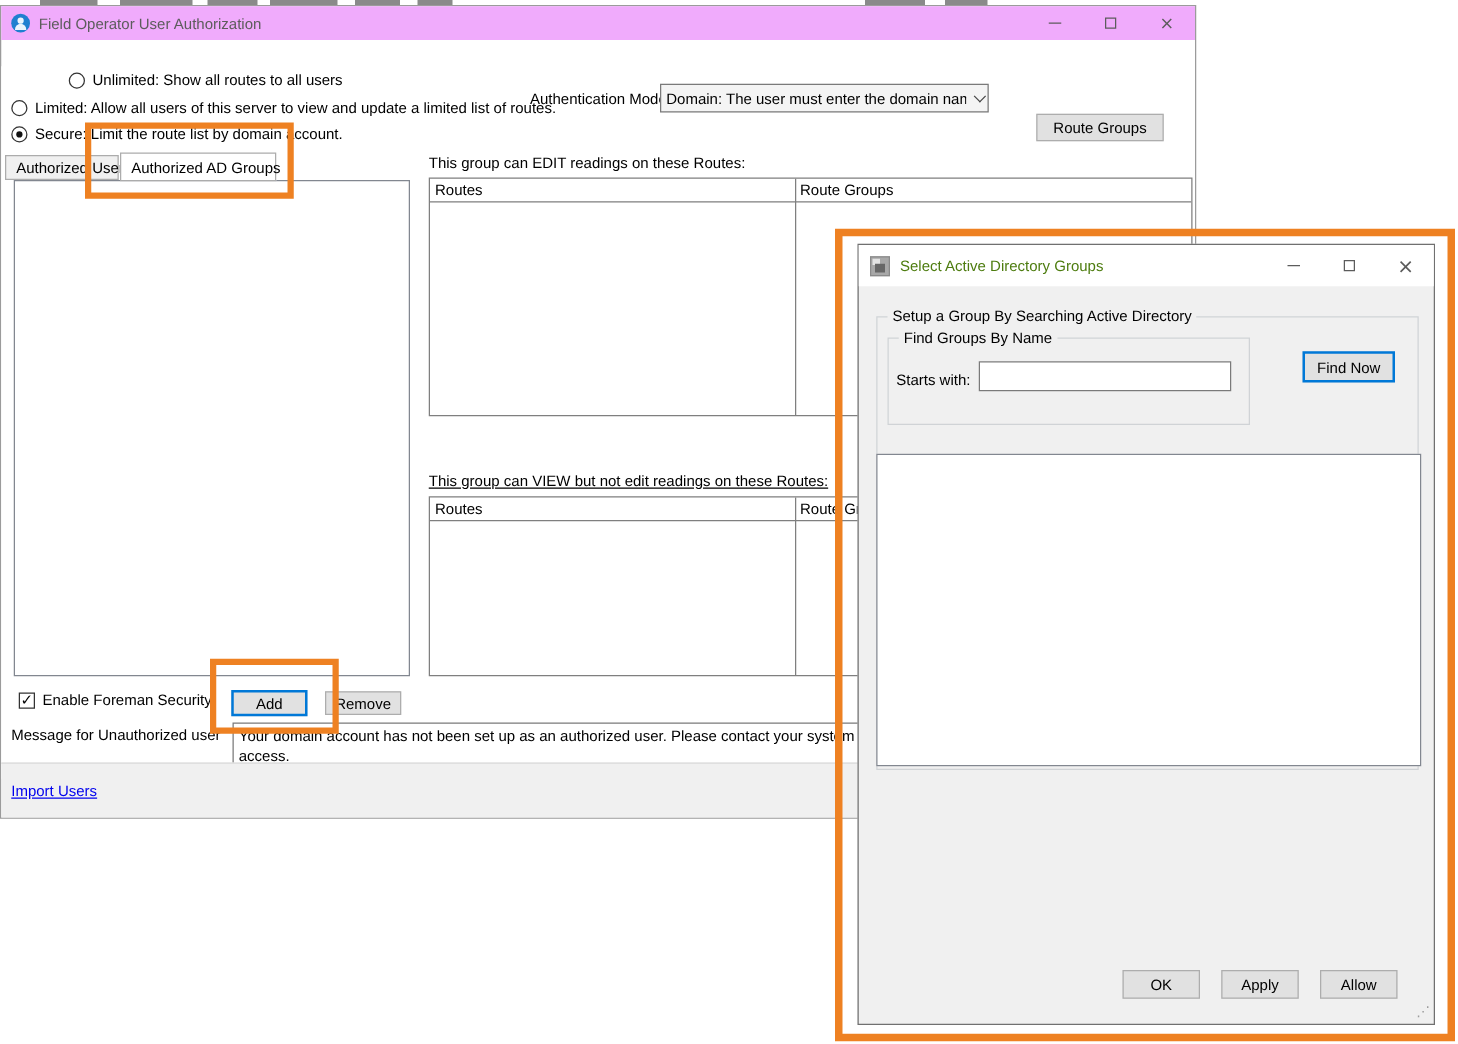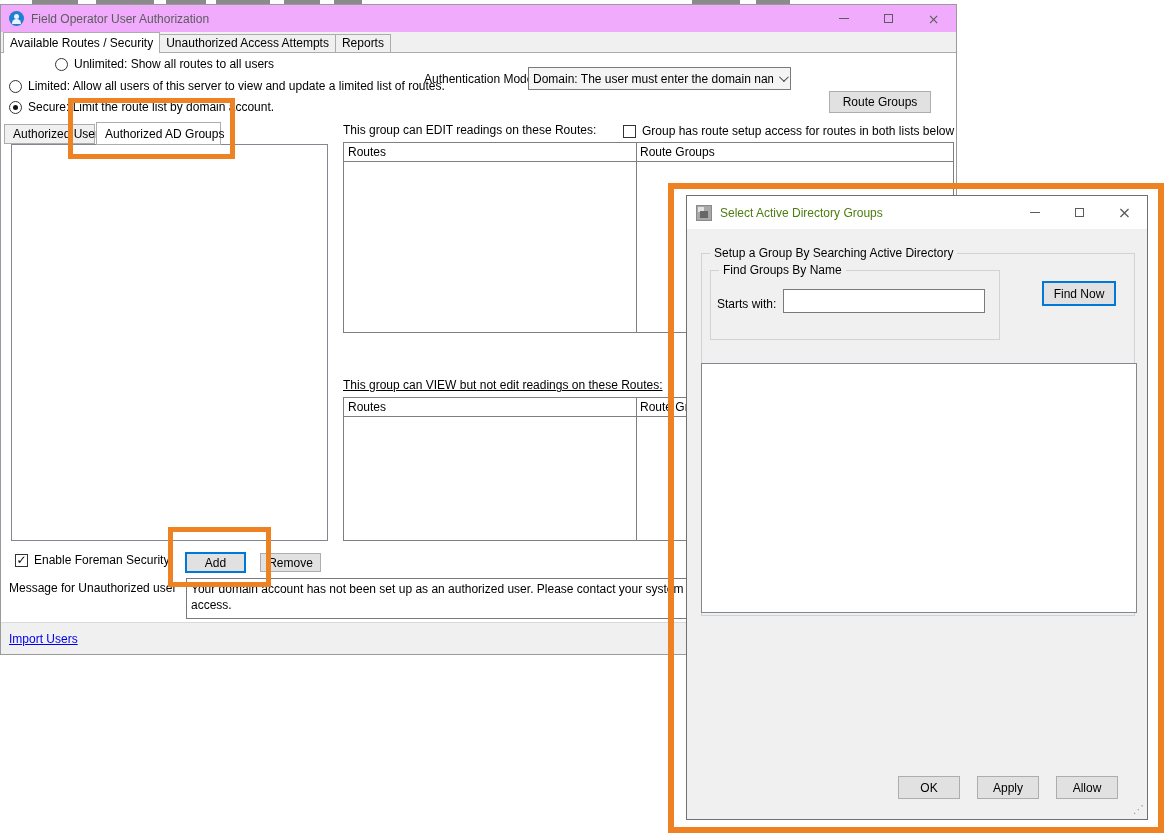--- a/index.html
+++ b/index.html
@@ -120,21 +120,21 @@
   .lv .vdiv { position:absolute; top:0; bottom:0; width:1px; background:#7f7f7f; }
 
   .lbl { position:absolute; white-space:nowrap; }
 
   .msgbox {
     position:absolute; background:#fff; border:1px solid #7a7a7a;
     padding:2px 4px; line-height:16px;
   }
 
   .bottom-bar {
-    position:absolute; left:0; right:0; bottom:0; height:32px;
+    position:absolute; left:0; right:0; bottom:0; height:44px;
     background:#f0f0f0; border-top:1px solid #d9d9d9;
     display:flex; align-items:center;
   }
   .link { color:#0000ee; text-decoration:underline; margin-left:8px; }
 
   
   .dialog {
     position:absolute; left:686px; top:195px; width:462px; height:625px;
     background:#f0f0f0; border:1px solid #707070; z-index:5;
   }
@@ -193,25 +193,20 @@
           </span>
         <span class="cap">
             <span class="glyph-max"></span>
           </span>
         <span class="cap">
             <span class="glyph-close">×</span>
           </span>
       </span>
     </div>
 
-    <div class="tabstrip">
-      <span class="tab sel">Available Routes / Security</span>
-      <span class="tab">Unauthorized Access Attempts</span>
-      <span class="tab">Reports</span>
-    </div>
 
     <div class="content">
 
       <div class="radio-row" style="left:8px;top:4px;padding-left:46px;">
         <span class="radio"></span>
         <span>Unlimited: Show all routes to all users</span>
       </div>
       <div class="radio-row" style="left:8px;top:26px;">
         <span class="radio"></span>
         <span>Limited: Allow all users of this server to view and update a limited list of routes.</span>
@@ -229,24 +224,20 @@
 
       <div class="btn" style="left:828px;top:38px;width:102px;height:22px;">Route Groups</div>
 
       <div class="itab" style="left:3px;top:71px;width:91px;height:20px;">Authorized Users</div>
       <div class="itab sel" style="left:95px;top:69px;width:125px;height:23px;">Authorized AD Groups</div>
 
       <div class="listbox" style="left:10px;top:91px;width:317px;height:397px;"></div>
 
       <div class="lbl" style="left:342px;top:70px;">This group can EDIT readings on these Routes:</div>
 
-      <div class="chk-row" style="left:622px;top:71px;">
-        <span class="cbx"></span>
-        <span>Group has route setup access for routes in both lists below</span>
-      </div>
 
       <div class="lv" style="left:342px;top:89px;width:611px;height:191px;">
         <div class="hdr">
           <div class="hcell" style="width:292px;">Routes</div>
           <div class="hcell" style="flex:1;">Route Groups</div>
         </div>
         <div class="vdiv" style="left:292px;"></div>
       </div>
 
       <div class="lbl" style="left:342px;top:325px;text-decoration:underline;">This group can VIEW but not edit readings on these Routes:</div>

